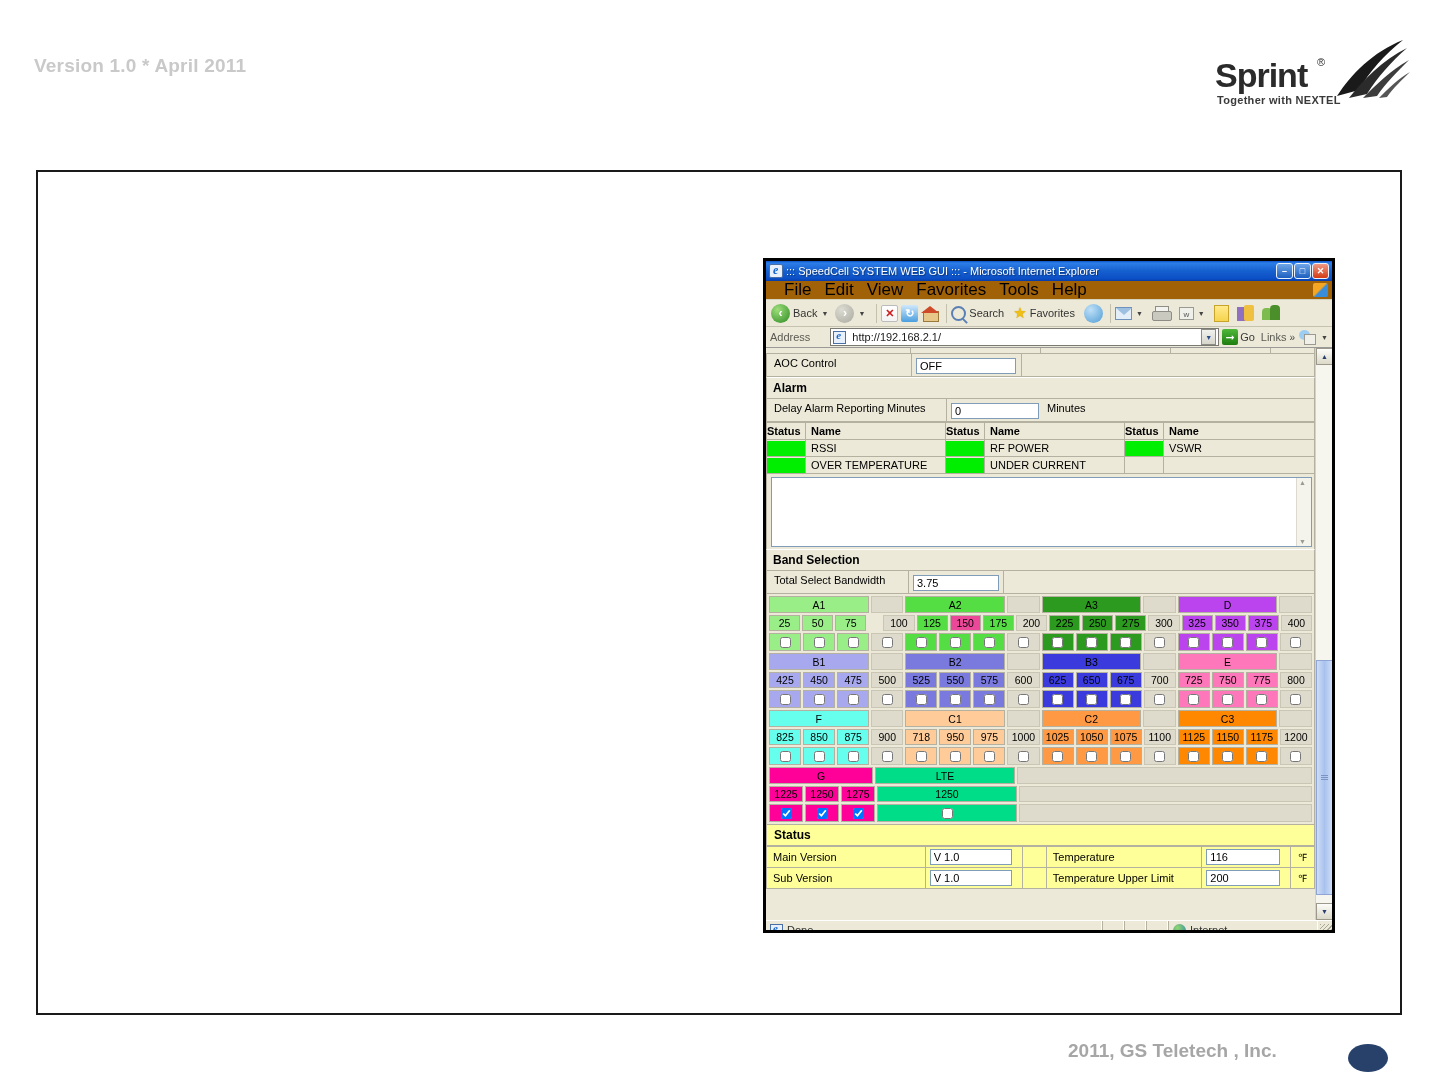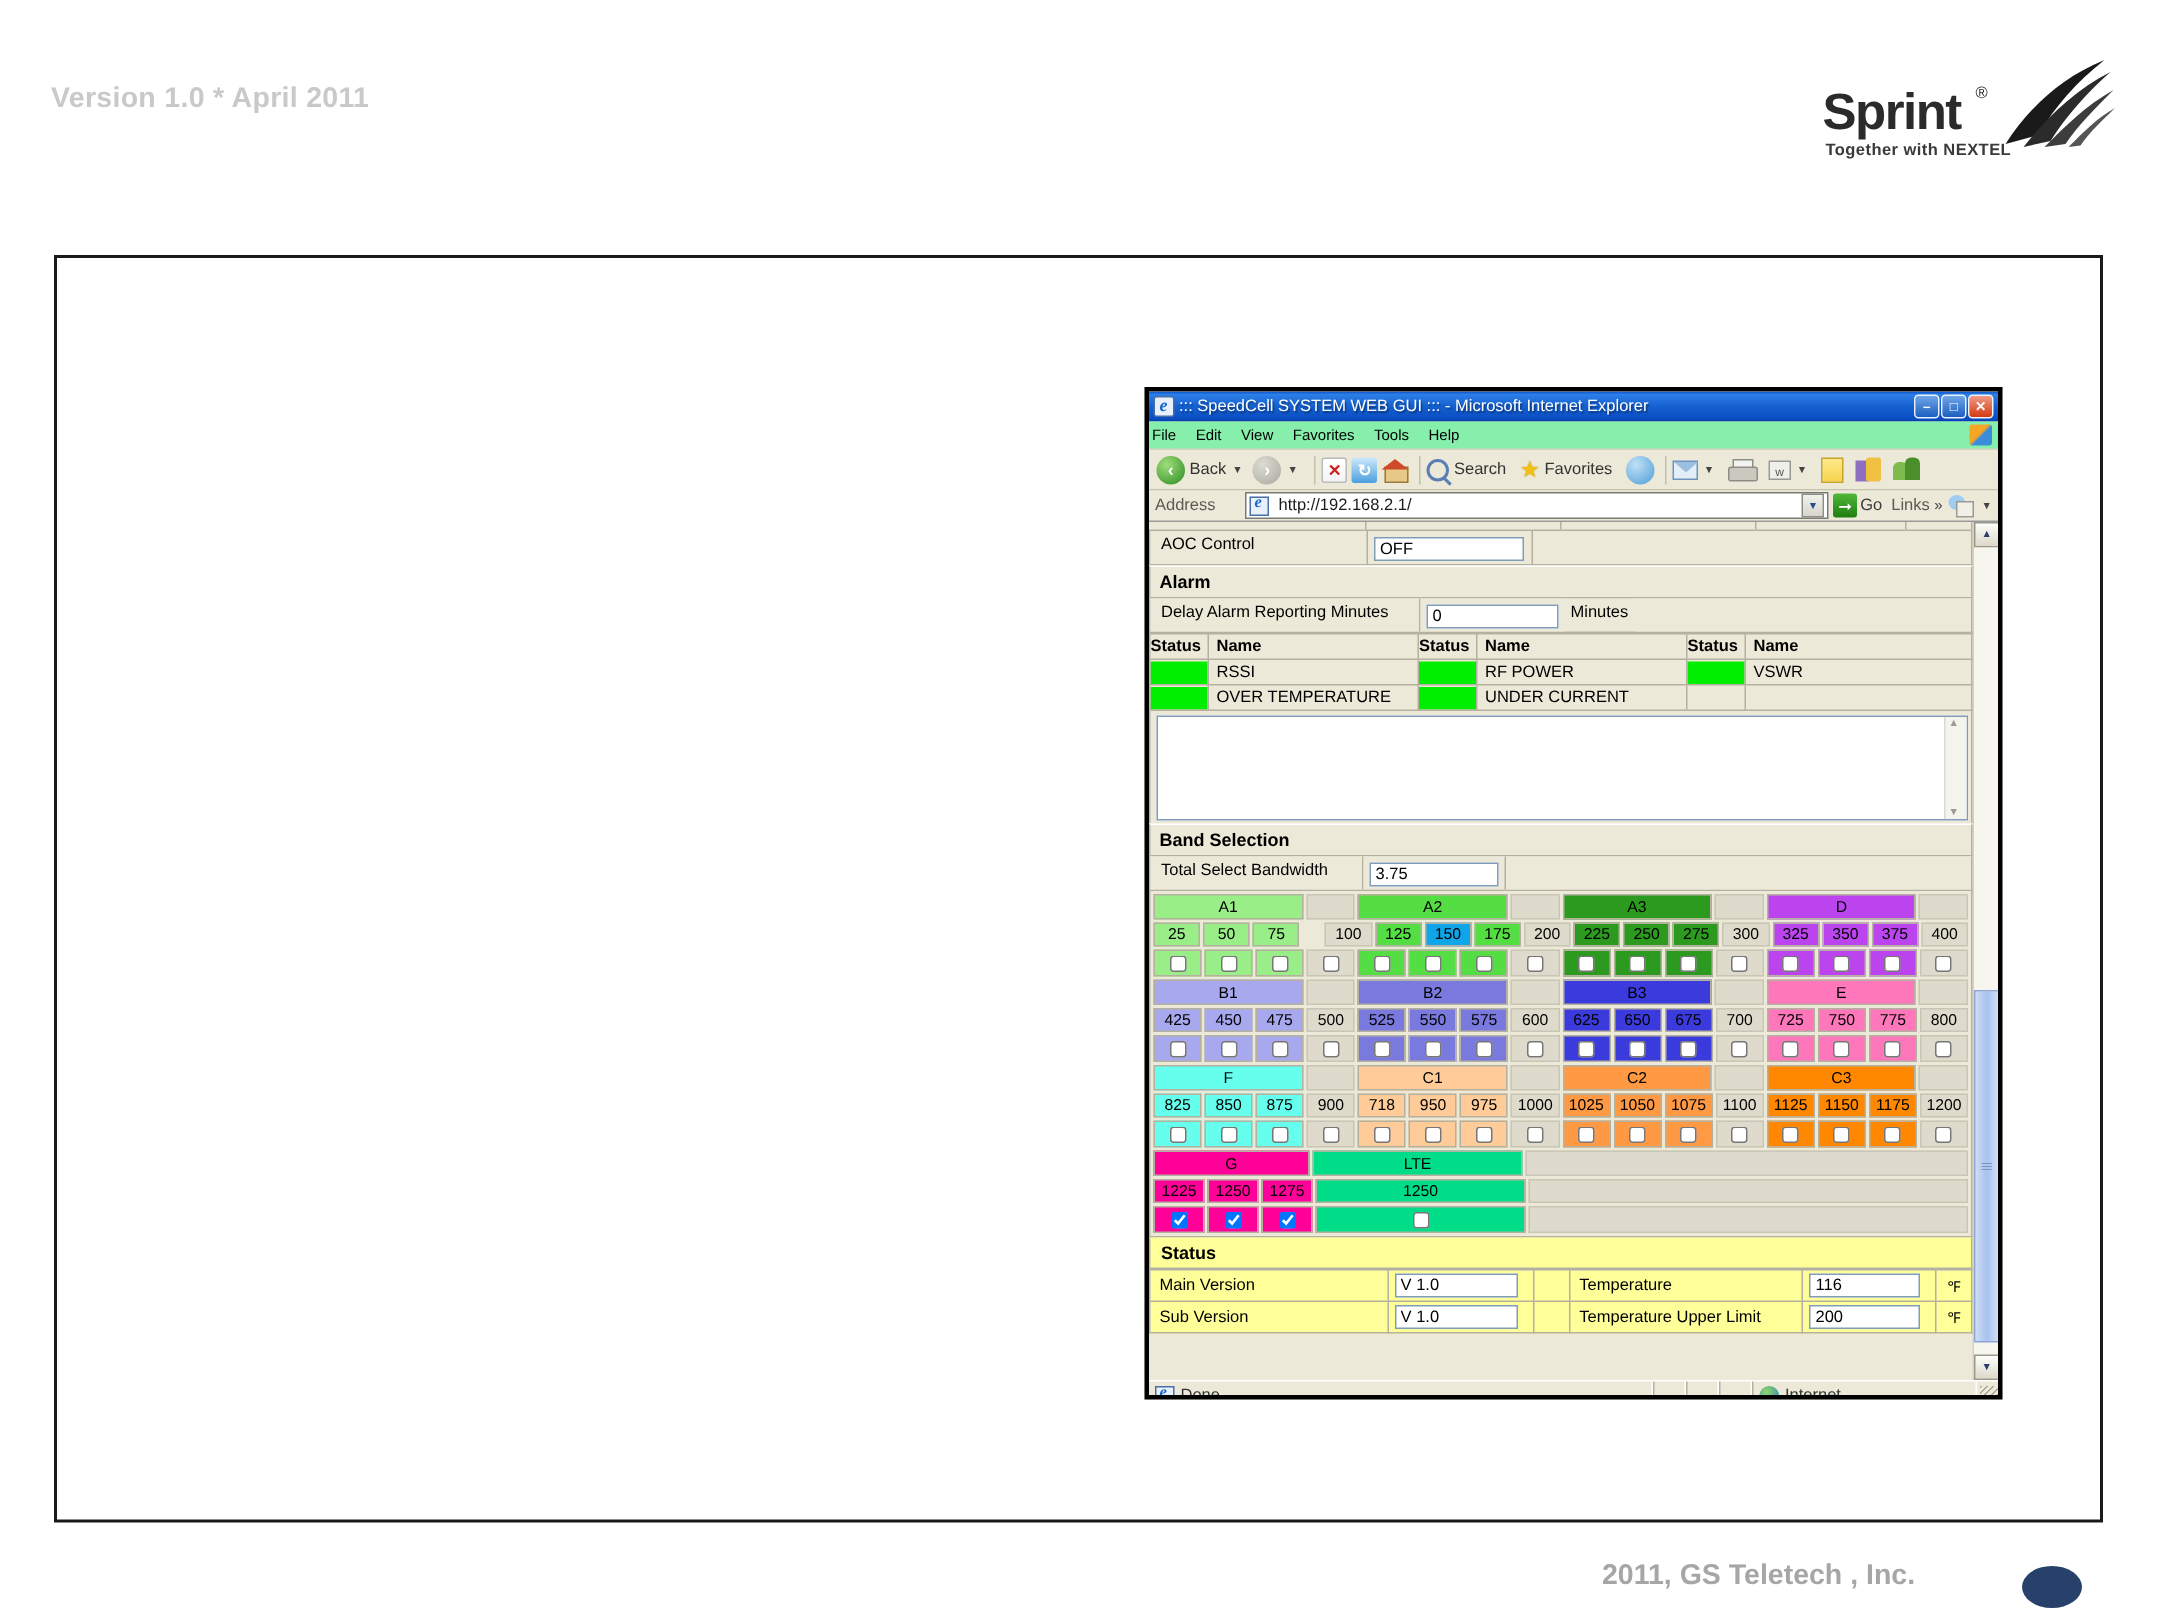--- a/index.html
+++ b/index.html
@@ -85,23 +85,23 @@
   .ie-winbtns { display: flex; gap: 1px; flex: 0 0 auto; padding-right: 1px; }
   .wbtn {
     width: 17px; height: 16px; border: 1px solid #eaf2fb;
     border-radius: 3px; display: flex; align-items: center; justify-content: center;
     font-size: 9px; font-weight: bold; color: #fff;
     background: linear-gradient(to bottom,#6fa6e8,#1c5fc0);
   }
   .wbtn.close { background: linear-gradient(to bottom,#f09a86,#d43a12); }
 
   .ie-menubar {
-    height: 19px; background: #86efac; display: flex; align-items: center;
-    padding-left: 2px; border-bottom: 1px solid #d6d2c0;
-    font-size: 10px; color: #000;
+    height: 19px; background: #a16207; display: flex; align-items: center;
+    padding-left: 18px; border-bottom: 1px solid #d6d2c0;
+    font-size: 17px; color: #000;
   }
   .ie-menubar .mi { margin-right: 13px; white-space: nowrap; }
   .ie-flag {
     margin-left: auto; margin-right: 4px; width: 15px; height: 14px;
     background: linear-gradient(135deg,#f5a623 45%,#3a8ddb 55%);
     border-radius: 2px;
   }
 
   .ie-toolbar {
     height: 27px; background: #ece9d8; display: flex; align-items: center;
@@ -519,21 +519,21 @@
             <div class="bcell lbl empty" style="width: 34px; background: rgb(222, 219, 204); border-color: rgb(201, 198, 182);"></div>
             <div class="bcell lbl" style="width: 104px; background: rgb(187, 68, 238);">D</div>
             <div class="bcell lbl empty" style="width: 34px; background: rgb(222, 219, 204); border-color: rgb(201, 198, 182);"></div>
           </div>
           <div class="bgrow">
             <div class="bcell num" style="width: 34px; background: rgb(153, 238, 136);">25</div>
             <div class="bcell num" style="width: 34px; background: rgb(153, 238, 136);">50</div>
             <div class="bcell num" style="width: 34px; background: rgb(153, 238, 136);">75</div>
             <div class="bcell num empty" style="width: 34px; background: rgb(222, 219, 204); border-color: rgb(201, 198, 182); margin-left: 16px;">100</div>
             <div class="bcell num" style="width: 34px; background: rgb(85, 221, 68);">125</div>
-            <div class="bcell num" style="width: 34px; background: #0ea5e9; text-align: right;">150</div>
+            <div class="bcell num" style="width: 34px; background: #ec4899; text-align: right;">150</div>
             <div class="bcell num" style="width: 34px; background: rgb(85, 221, 68);">175</div>
             <div class="bcell num empty" style="width: 34px; background: rgb(222, 219, 204); border-color: rgb(201, 198, 182);">200</div>
             <div class="bcell num" style="width: 34px; background: rgb(43, 154, 30);">225</div>
             <div class="bcell num" style="width: 34px; background: rgb(43, 154, 30);">250</div>
             <div class="bcell num" style="width: 34px; background: rgb(43, 154, 30);">275</div>
             <div class="bcell num empty" style="width: 34px; background: rgb(222, 219, 204); border-color: rgb(201, 198, 182);">300</div>
             <div class="bcell num" style="width: 34px; background: rgb(187, 68, 238);">325</div>
             <div class="bcell num" style="width: 34px; background: rgb(187, 68, 238);">350</div>
             <div class="bcell num" style="width: 34px; background: rgb(187, 68, 238);">375</div>
             <div class="bcell num empty" style="width: 34px; background: rgb(222, 219, 204); border-color: rgb(201, 198, 182);">400</div>

